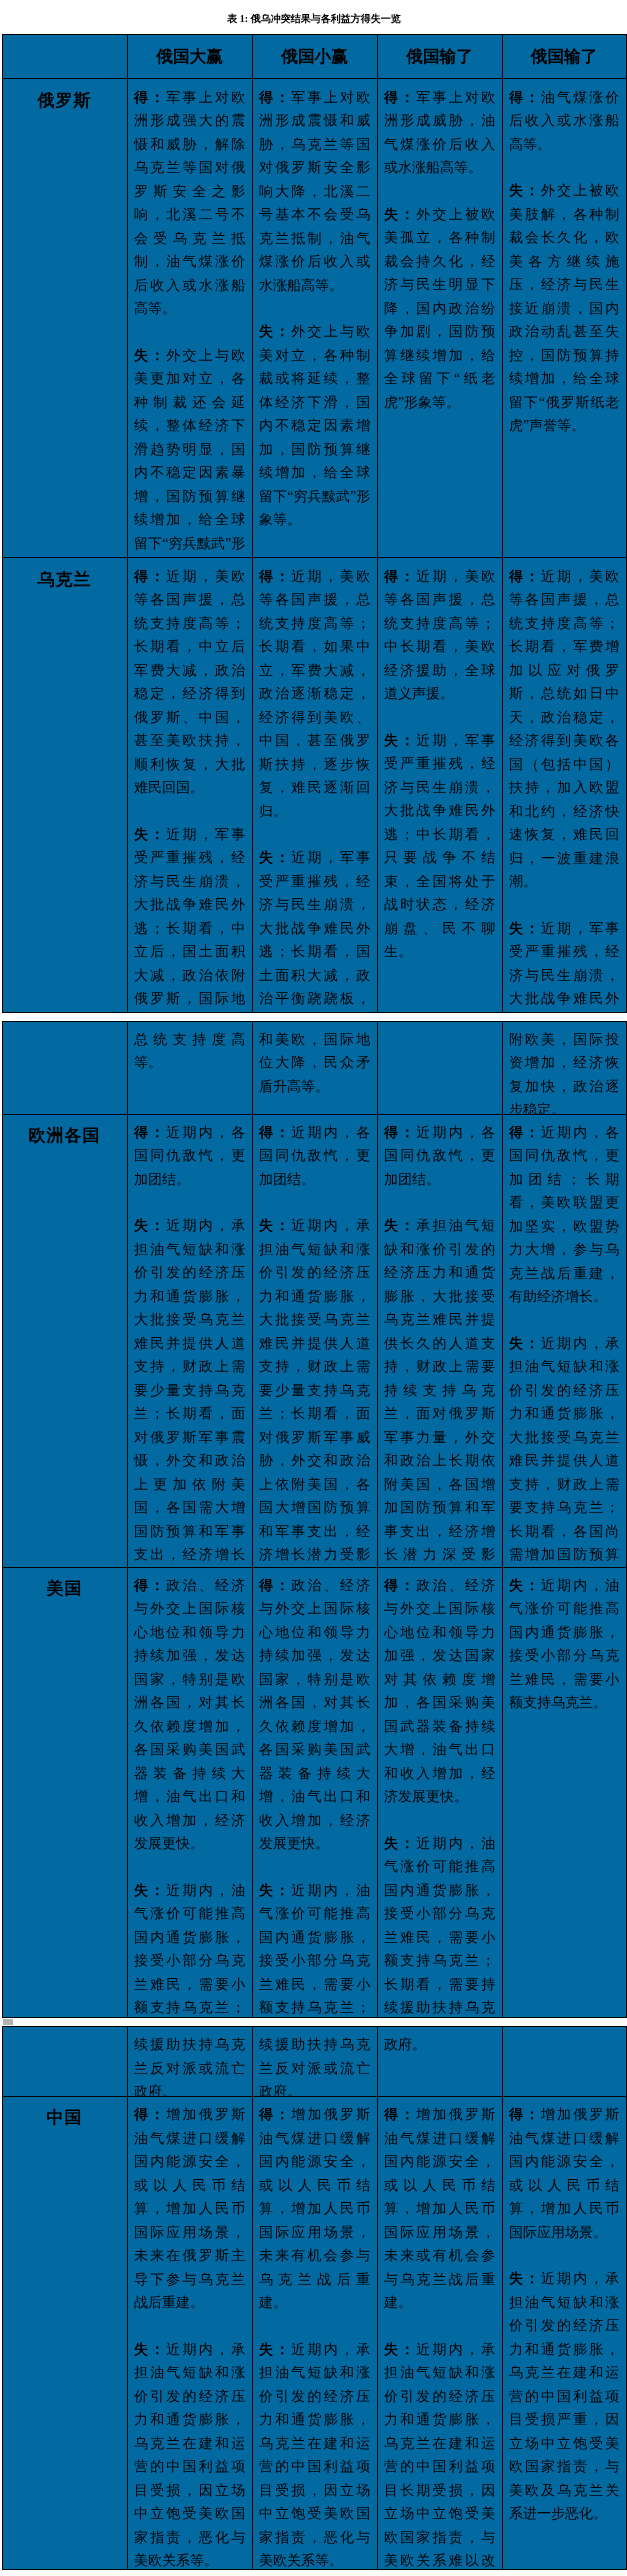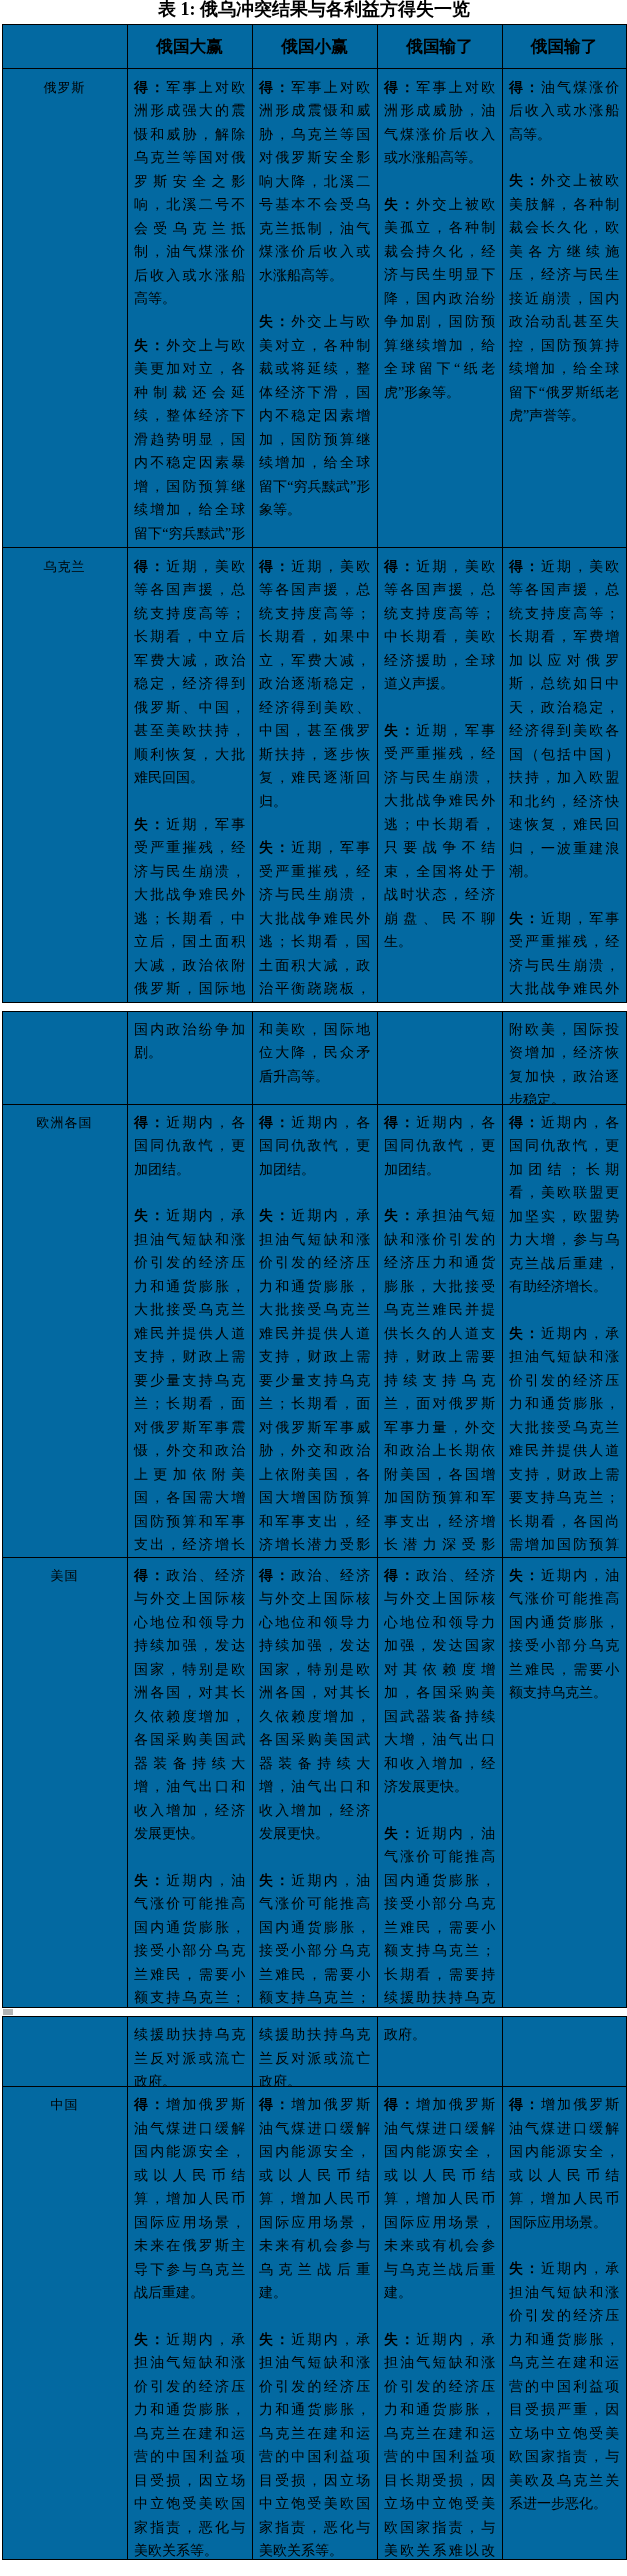--- a/index.html
+++ b/index.html
@@ -2,22 +2,22 @@
 <html style="font-size:8.4px"><head>
 <meta charset="utf-8">
 <style>
   html,body{margin:0;padding:0;background:#ffffff;}
   .page{
     width:628px;height:2576px;background:#ffffff;color:#000;
     font-family:"Liberation Serif","DejaVu Serif",serif;
     overflow:hidden;
   }
   .title{
-    margin:0 0 6.3px 0;padding-top:0;
-    text-align:center;font-size:18px;font-weight:bold;line-height:18px;
+    margin:0 0 6.3px 0;padding-top:10px;
+    text-align:center;font-size:10px;font-weight:bold;line-height:18px;
   }
   .table-wrap{margin-left:1.6px;width:625px;}
   .segment{border:1.6px solid #000;box-sizing:border-box;background:#0369a1;}
   .trow{
     display:grid;
     grid-template-columns:124px 125px 125px 125px 1fr;
     box-sizing:border-box;
   }
   .trow + .trow{border-top:1px solid #000;}
   .cell{
@@ -27,21 +27,21 @@
     overflow:hidden;
   }
   .cell:first-child{border-left:none;}
   .header-row{height:43px;}
   .hcell{
     font-weight:bold;font-size:16.7px;text-align:center;line-height:30px;
     padding-top:0;padding-bottom:0;
   }
   .hcell span{display:inline-block;line-height:43px;}
   .label-cell{
-    font-weight:normal;font-size:13px;text-align:center;
+    font-weight:bold;font-size:17px;text-align:center;
     letter-spacing:1px;padding-top:9.4px;
   }
   .data-cell p{
     margin:0;font-size:14px;line-height:23.5px;
     text-align:justify;text-justify:inter-character;word-break:break-all;
   }
   .data-cell p + p{margin-top:23px;}
   .data-cell b{font-weight:bold;}
   .page-gap{position:relative;}
   .gap-marker{position:absolute;left:1px;top:1.6px;width:10.5px;height:5.8px;background:#b3b3b3;}
@@ -97,21 +97,21 @@
             <p><b>得：</b>近期，美欧等各国声援，总统支持度高等；长期看，军费增加以应对俄罗斯，总统如日中天，政治稳定，经济得到美欧各国（包括中国）扶持，加入欧盟和北约，经济快速恢复，难民回归，一波重建浪潮。</p>
             <p><b>失：</b>近期，军事受严重摧残，经济与民生崩溃，大批战争难民外逃；长期看，依</p>
           </div>
         </div>
       </div>
       <div class="page-gap" style="height: 7.3px;"></div>
       <div class="segment">
         <div class="trow" style="height: 92px;">
           <div class="cell label-cell"></div>
           <div class="cell data-cell">
-            <p>国内政治纷争加剧。</p>
+            <p>总统支持度高等。</p>
           </div>
           <div class="cell data-cell">
             <p>和美欧，国际地位大降，民众矛盾升高等。</p>
           </div>
           <div class="cell data-cell"></div>
           <div class="cell data-cell">
             <p>附欧美，国际投资增加，经济恢复加快，政治逐步稳定。</p>
           </div>
         </div>
         <div class="trow" style="height: 453px;">

